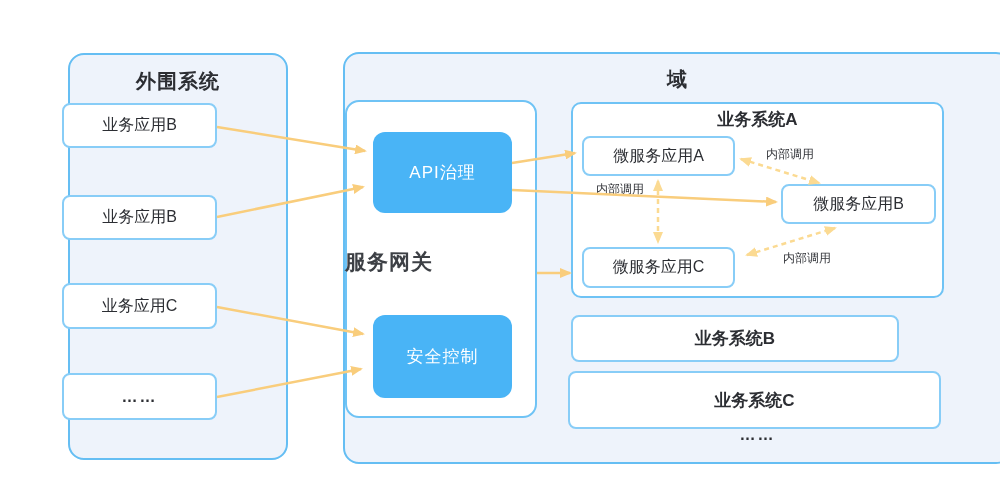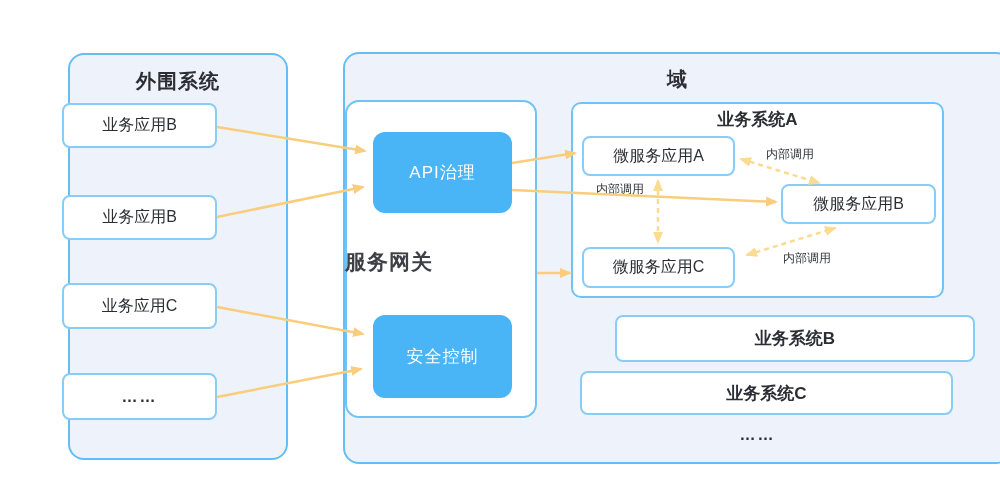--- a/index.html
+++ b/index.html
@@ -148,22 +148,22 @@
   <div class="subpanel" style="left:571px; top:102px; width:373px; height:196px; border-radius:10px;"></div>
   <div class="syspanel-title" style="left:571px; top:108px; width:373px;">业务系统A</div>
   <div class="node" style="left:582px; top:136px; width:153px; height:40px;">微服务应用A</div>
   <div class="node" style="left:781px; top:184px; width:155px; height:40px;">微服务应用B</div>
   <div class="node" style="left:582px; top:247px; width:153px; height:41px;">微服务应用C</div>
 
   <div class="call-label" style="left:766px; top:146px;">内部调用</div>
   <div class="call-label" style="left:596px; top:181px;">内部调用</div>
   <div class="call-label" style="left:783px; top:250px;">内部调用</div>
 
-  <div class="big-node" style="left:571px; top:315px; width:360px; height:47px;margin-left:44px;">业务系统B</div>
-  <div class="big-node" style="left:580px; top:371px; width:373px; height:44px;">业务系统C</div>
+  <div class="big-node" style="left:571px; top:315px; width:328px; height:47px;">业务系统B</div>
+  <div class="big-node" style="left:568px; top:371px; width:373px; height:58px;">业务系统C</div>
   <div class="ellipsis-row">……</div>
 
   <svg class="arrows" viewBox="0 0 1000 497" xmlns="http://www.w3.org/2000/svg">
     <defs>
       <marker id="ah" markerUnits="userSpaceOnUse" markerWidth="12" markerHeight="10" refX="10" refY="5" orient="auto">
         <path d="M0,0 L12,5 L0,10 Z" fill="#f9cd7c"></path>
       </marker>
       <marker id="ahd" markerUnits="userSpaceOnUse" markerWidth="12" markerHeight="10" refX="10" refY="5" orient="auto">
         <path d="M0,0 L12,5 L0,10 Z" fill="#fbda92"></path>
       </marker>

